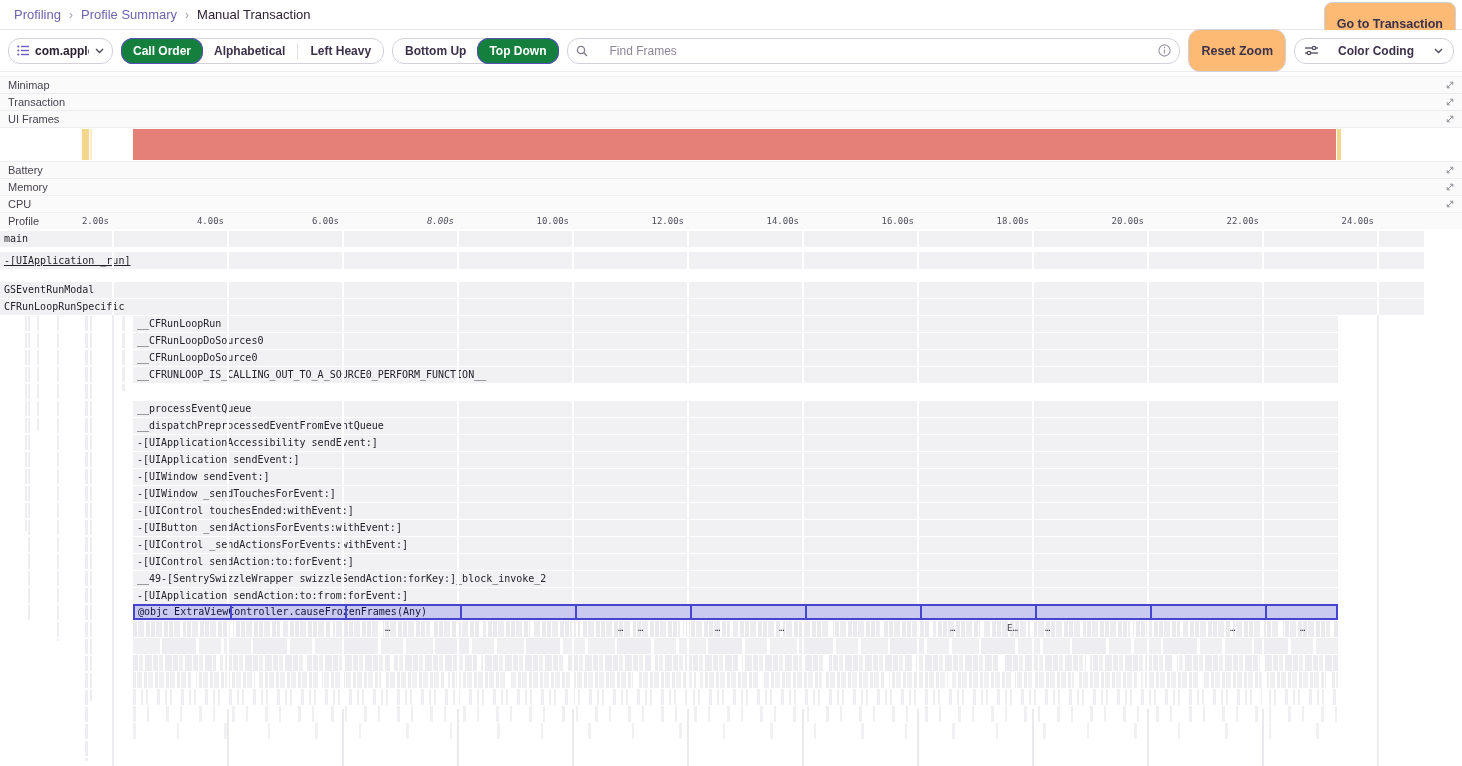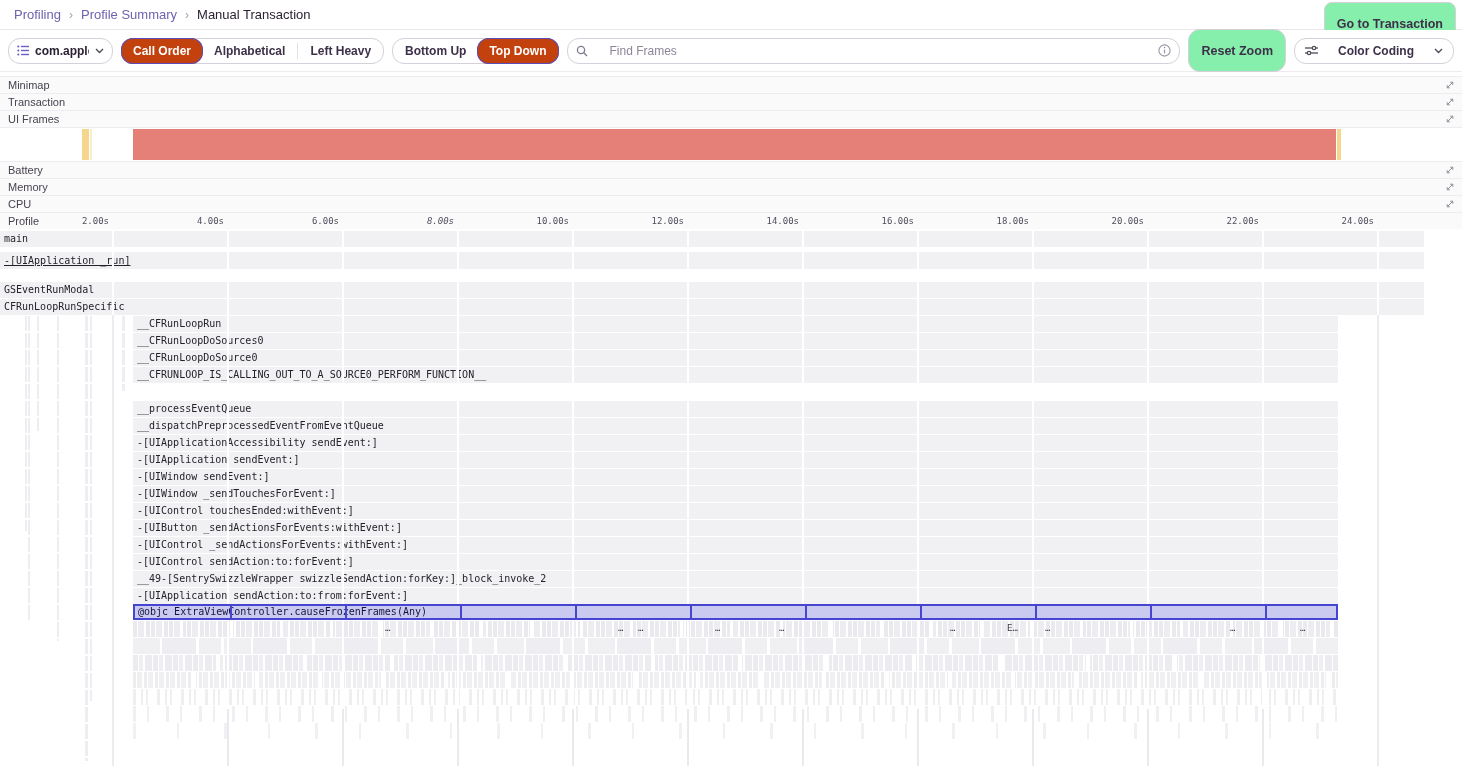--- a/index.html
+++ b/index.html
@@ -10,39 +10,39 @@
     -webkit-font-smoothing:antialiased;
   }
   
   .hdr{position:absolute;top:0;left:0;right:0;height:30px;background:#fff;
        border-bottom:1px solid #e9e6ec;display:flex;align-items:center;
        padding:0 8px;box-sizing:border-box;z-index:10}
   .crumbs{display:flex;align-items:center;gap:8px;font-size:13px;padding-left:6px}
   .crumb-link{color:#6e63ae;cursor:pointer}
   .crumb-sep{color:#a59fb0;font-size:12px}
   .crumb-current{color:#2b2233;font-weight:500}
-  .btn{border:1px solid #d5d0da;border-radius:8px;background:#86efac;
+  .btn{border:1px solid #d5d0da;border-radius:8px;background:#fdba74;
        font-weight:700;font-size:12.5px;color:#3d3049;height:43px;
        display:inline-flex;align-items:center;padding:0 12px;cursor:pointer;
        box-sizing:border-box;white-space:nowrap}
   .goto{position:absolute;right:6px;top:2px}
   
   .toolbar{position:absolute;top:30px;left:0;right:0;height:42px;background:#fff;
        border-bottom:1px solid #edebf0;display:flex;align-items:center;gap:8px;
        padding:0 8px;box-sizing:border-box;z-index:10}
   .pill{border:1px solid #d5d0da;border-radius:12px;height:26px;background:#fff;
        display:inline-flex;align-items:center;box-sizing:border-box}
   .thread-pill{padding:0 8px;gap:6px;width:105px;cursor:pointer}
   .thread-label{font-weight:700;font-size:12px;color:#2b2233;overflow:hidden;
        white-space:nowrap;max-width:62px;text-overflow:clip}
   .seg-group{padding:0}
   .seg{height:26px;display:inline-flex;align-items:center;padding:0 12px;
        font-weight:700;font-size:12px;color:#3d3049;cursor:pointer;position:relative;
        border-radius:12px;margin:-1px 0}
-  .seg.active{background:#c2410c;color:#fff;margin:-1px;box-shadow:0 0 0 1px #594ebc inset}
+  .seg.active{background:#15803d;color:#fff;margin:-1px;box-shadow:0 0 0 1px #594ebc inset}
   .seg-div{width:1px;height:16px;background:#e3dfe7}
   .search{flex:1;padding:0 8px;gap:20px;border-radius:12px}
   .search input{border:none;outline:none;flex:1;font-size:12px;color:#2b2233;
        font-family:"Liberation Sans","DejaVu Sans",sans-serif;background:transparent}
   .search input::placeholder{color:#8d8598}
   .icon{display:inline-flex;align-items:center;justify-content:center}
   
   .sections{position:absolute;top:72px;left:0;right:0;z-index:5}
   .sections{border-top:4px solid #fff}
   .sec{height:17px;background:#fafafb;border-top:1px solid #ececf1;

